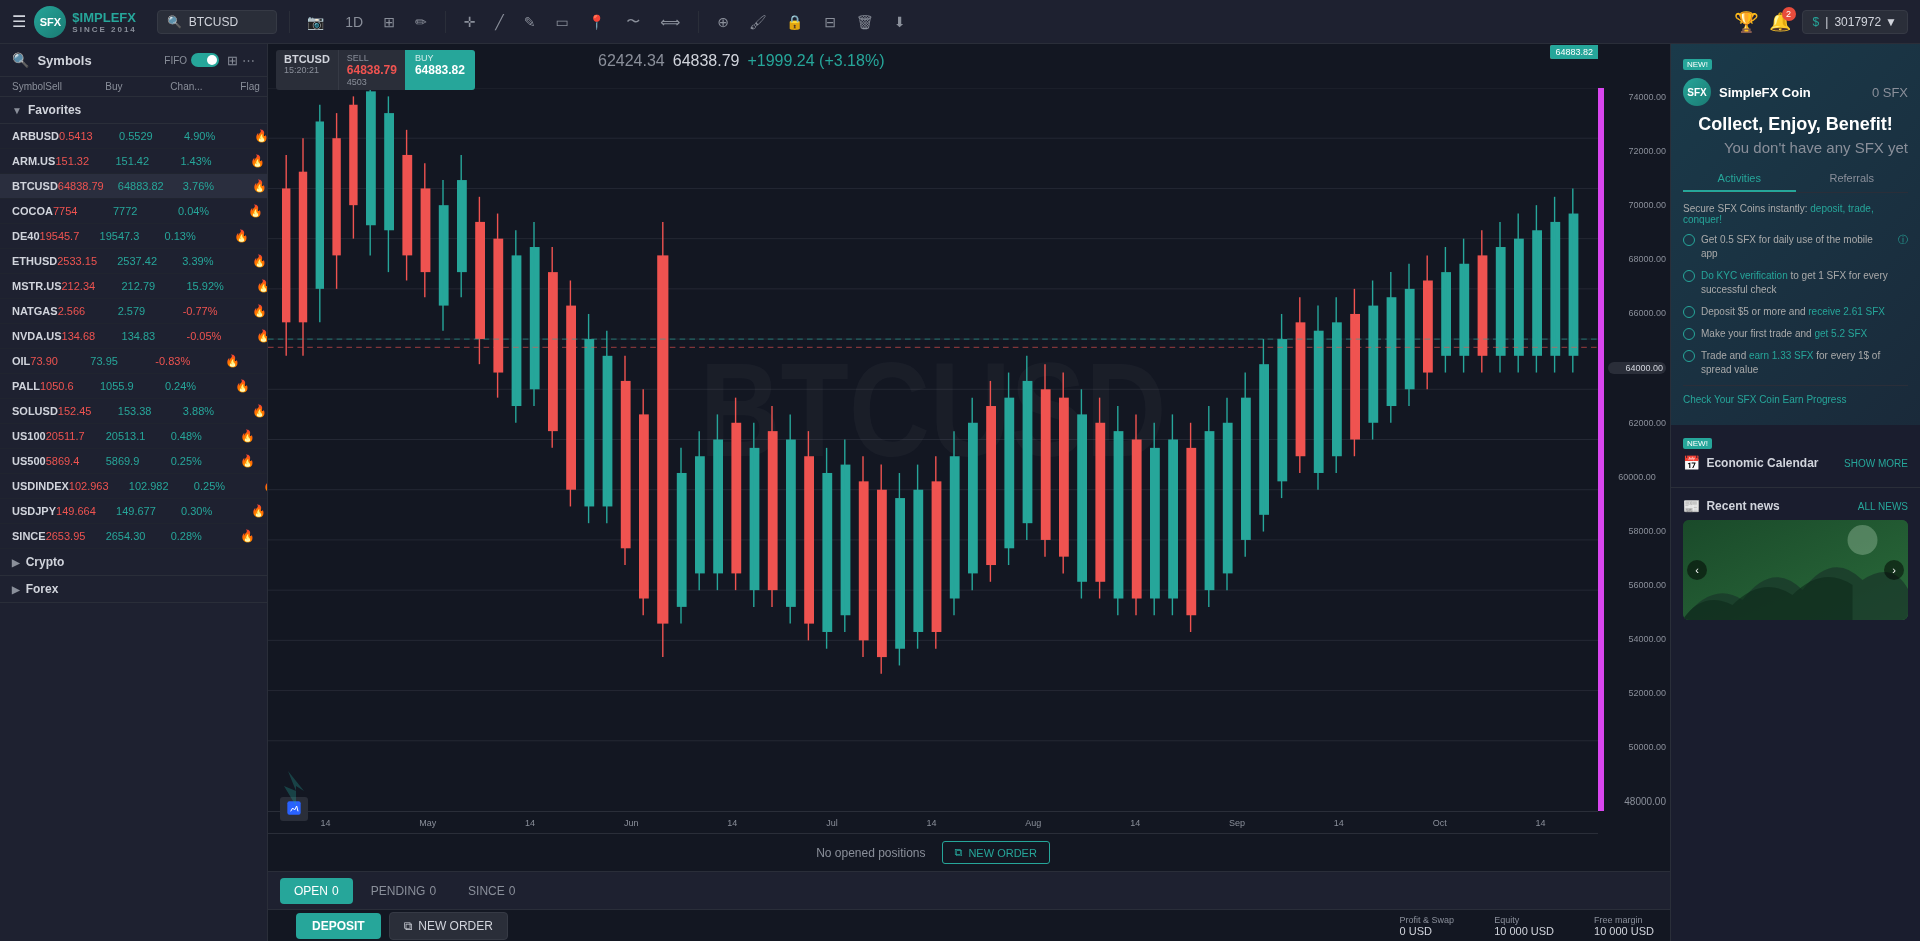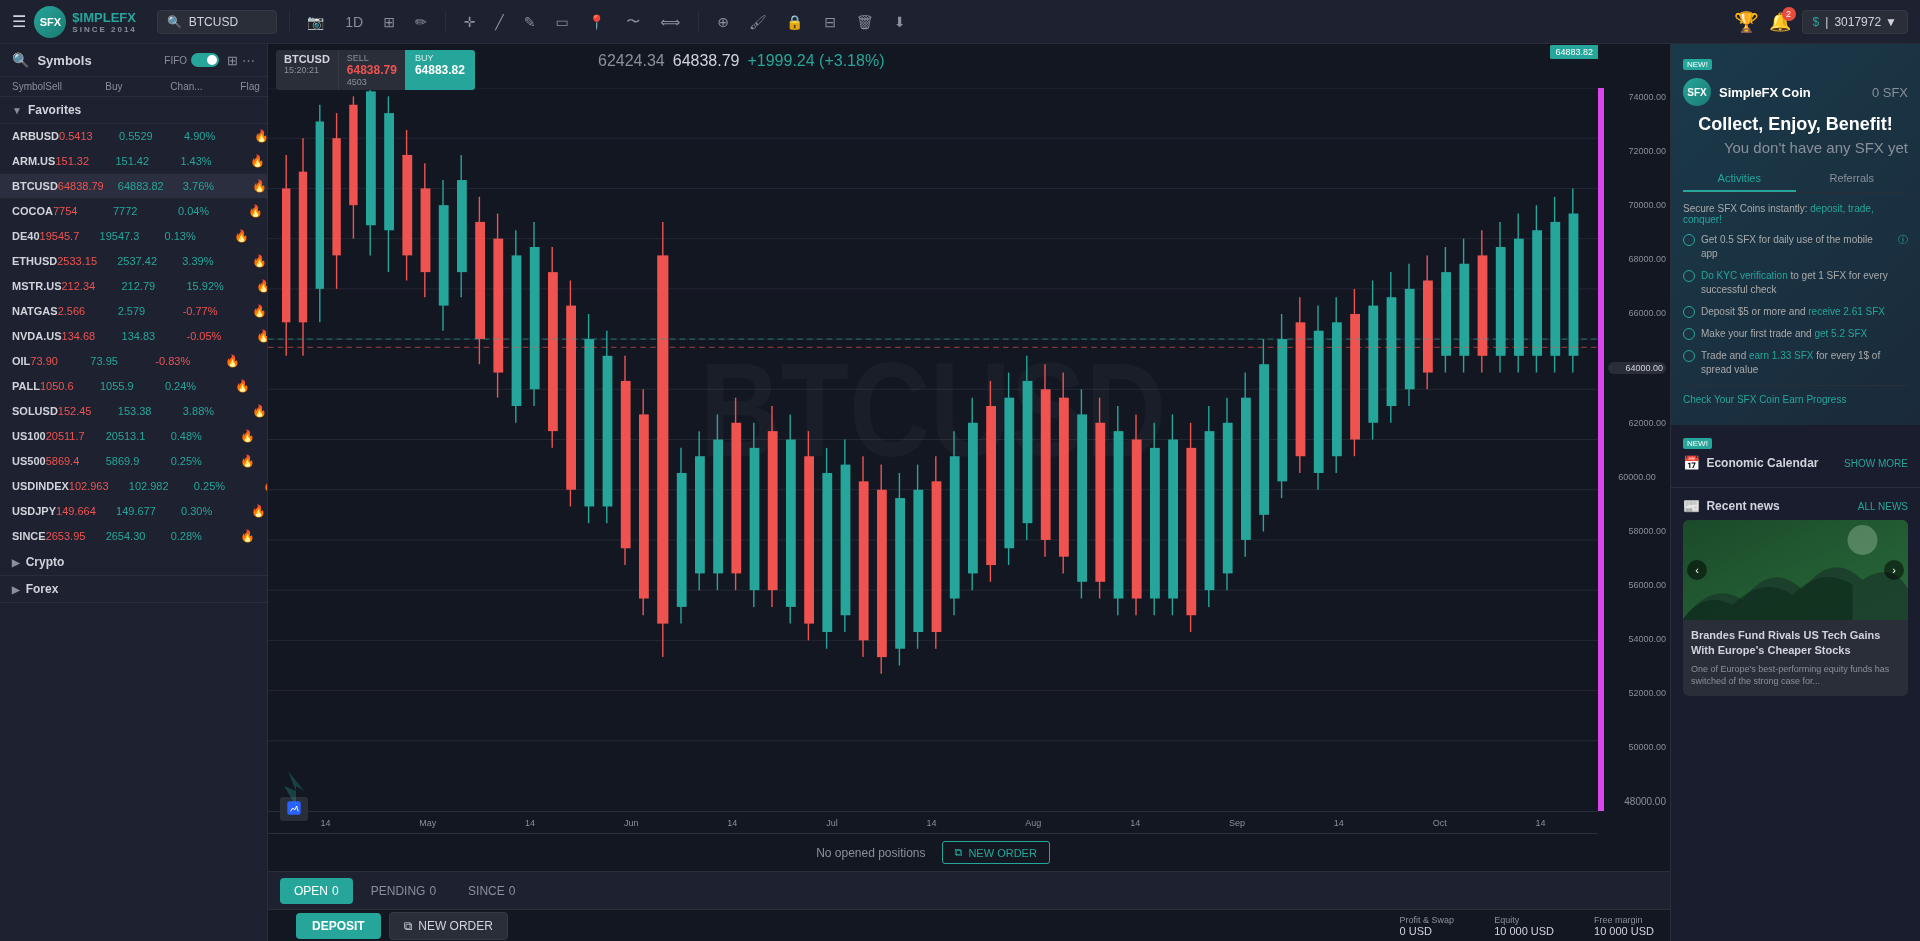--- a/index.html
+++ b/index.html
@@ -807,21 +807,17 @@
             <rect width="226" height="100" fill="url(#forestGrad)"></rect>
             <circle cx="180" cy="20" r="15" fill="#c8e6c9" opacity="0.3"></circle>
             <path d="M0 100 Q30 60 60 80 Q90 40 120 70 Q150 30 180 60 Q210 40 226 70 L226 100 Z" fill="#1a3a2a" opacity="0.8"></path>
             <path d="M0 100 Q20 70 50 85 Q80 55 110 75 Q140 45 170 65 L170 100 Z" fill="#0d2a1a" opacity="0.6"></path>
           </svg>
         </div>
         <div style="position:relative;">
           <button style="position:absolute;top:-60px;left:4px;background:rgba(0,0,0,0.5);border:none;color:#fff;border-radius:50%;width:20px;height:20px;cursor:pointer;display:flex;align-items:center;justify-content:center;font-size:11px;">‹</button>
           <button style="position:absolute;top:-60px;right:4px;background:rgba(0,0,0,0.5);border:none;color:#fff;border-radius:50%;width:20px;height:20px;cursor:pointer;display:flex;align-items:center;justify-content:center;font-size:11px;">›</button>
         </div>
-        <div class="news-content">
-          <div class="news-title">Brandes Fund Rivals US Tech Gains With Europe's Cheaper Stocks</div>
-          <div class="news-desc">One of Europe's best-performing equity funds has switched of the strong case for...</div>
-        </div>
       </div>
     </div>
   </div>
 
 </div>
 
 </body></html>

